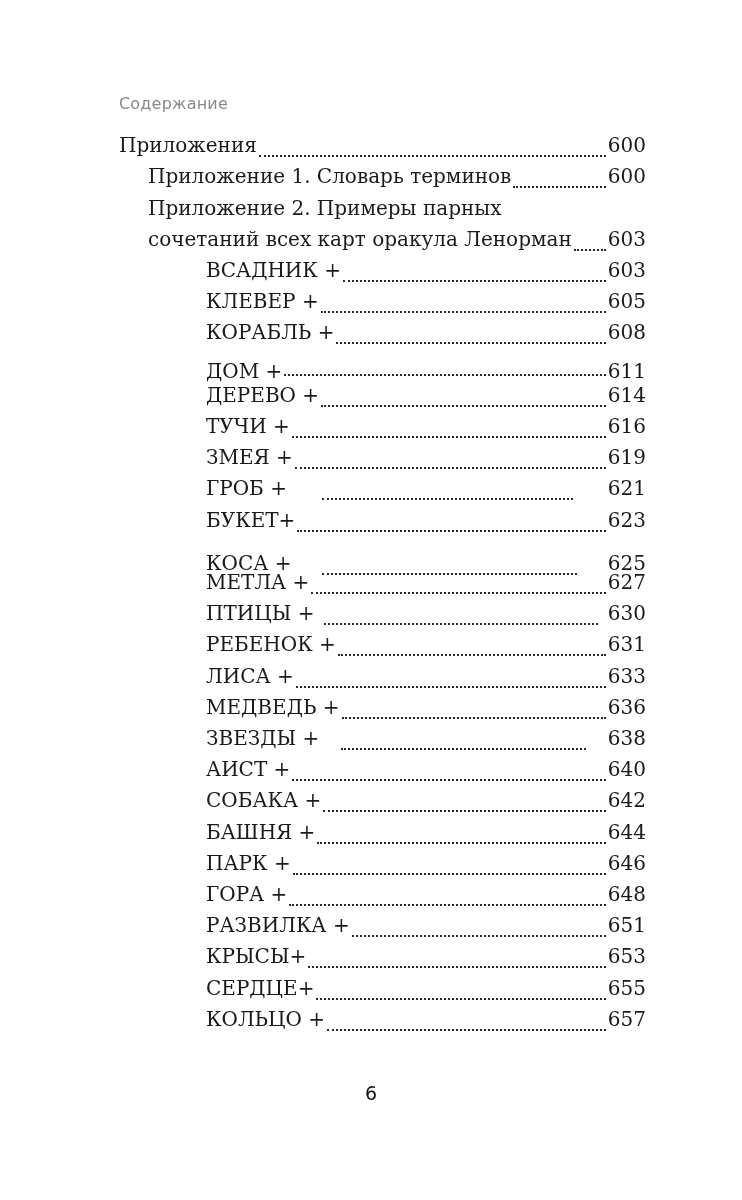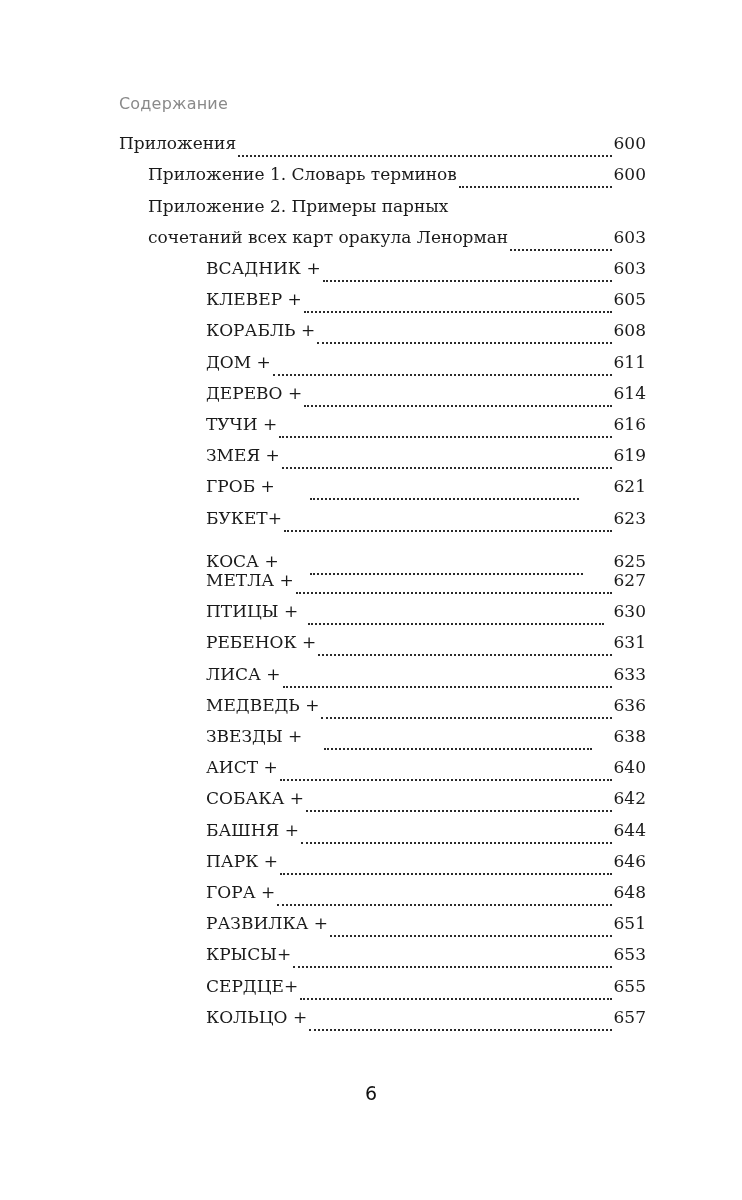--- a/index.html
+++ b/index.html
@@ -6,21 +6,21 @@
   body { width: 742px; height: 1200px; position: relative; overflow: hidden; }
   .page { position: absolute; left: 0; top: 0; width: 742px; height: 1200px; }
   .running-head {
     position: absolute; left: 119px; top: 94px;
     font-family: "DejaVu Sans", sans-serif; font-size: 16px; color: #8a8a8a;
     letter-spacing: 0.2px;
   }
   .toc { position: absolute; left: 0; top: 133px; width: 742px; }
   .row {
     position: absolute; height: 31px; display: flex; align-items: baseline;
-    font-family: "DejaVu Serif", serif; font-size: 17px; color: #1a1a1a;
+    font-family: "DejaVu Serif", serif; font-size: 20px; color: #1a1a1a;
     white-space: nowrap; overflow: hidden;
   }
   .row .label { flex: 0 0 auto; }
   .row .leader {
     flex: 1 1 auto; overflow: hidden; margin: 0 2px;
     border-bottom: 2px dotted #2a2a2a; height: 0; align-self: flex-end;
     margin-bottom: 7px;
   }
   .row .pg { flex: 0 0 auto; }
   .row.l1 { left: 119px; right: 96px; }
@@ -67,21 +67,21 @@
         <div class="row l3" style="top: 156.2px;">
           <span class="label">КЛЕВЕР +</span>
           <span class="leader"></span>
           <span class="pg">605</span>
         </div>
         <div class="row l3" style="top: 187.4px;">
           <span class="label">КОРАБЛЬ +</span>
           <span class="leader"></span>
           <span class="pg">608</span>
         </div>
-        <div class="row l3" style="top: 218.6px;">
+        <div class="row l3" style="top: 218.6px; align-items: flex-end;">
           <span class="label">ДОМ +</span>
           <span class="leader"></span>
           <span class="pg">611</span>
         </div>
         <div class="row l3" style="top: 249.8px;">
           <span class="label">ДЕРЕВО +</span>
           <span class="leader"></span>
           <span class="pg">614</span>
         </div>
         <div class="row l3" style="top: 281px;">

